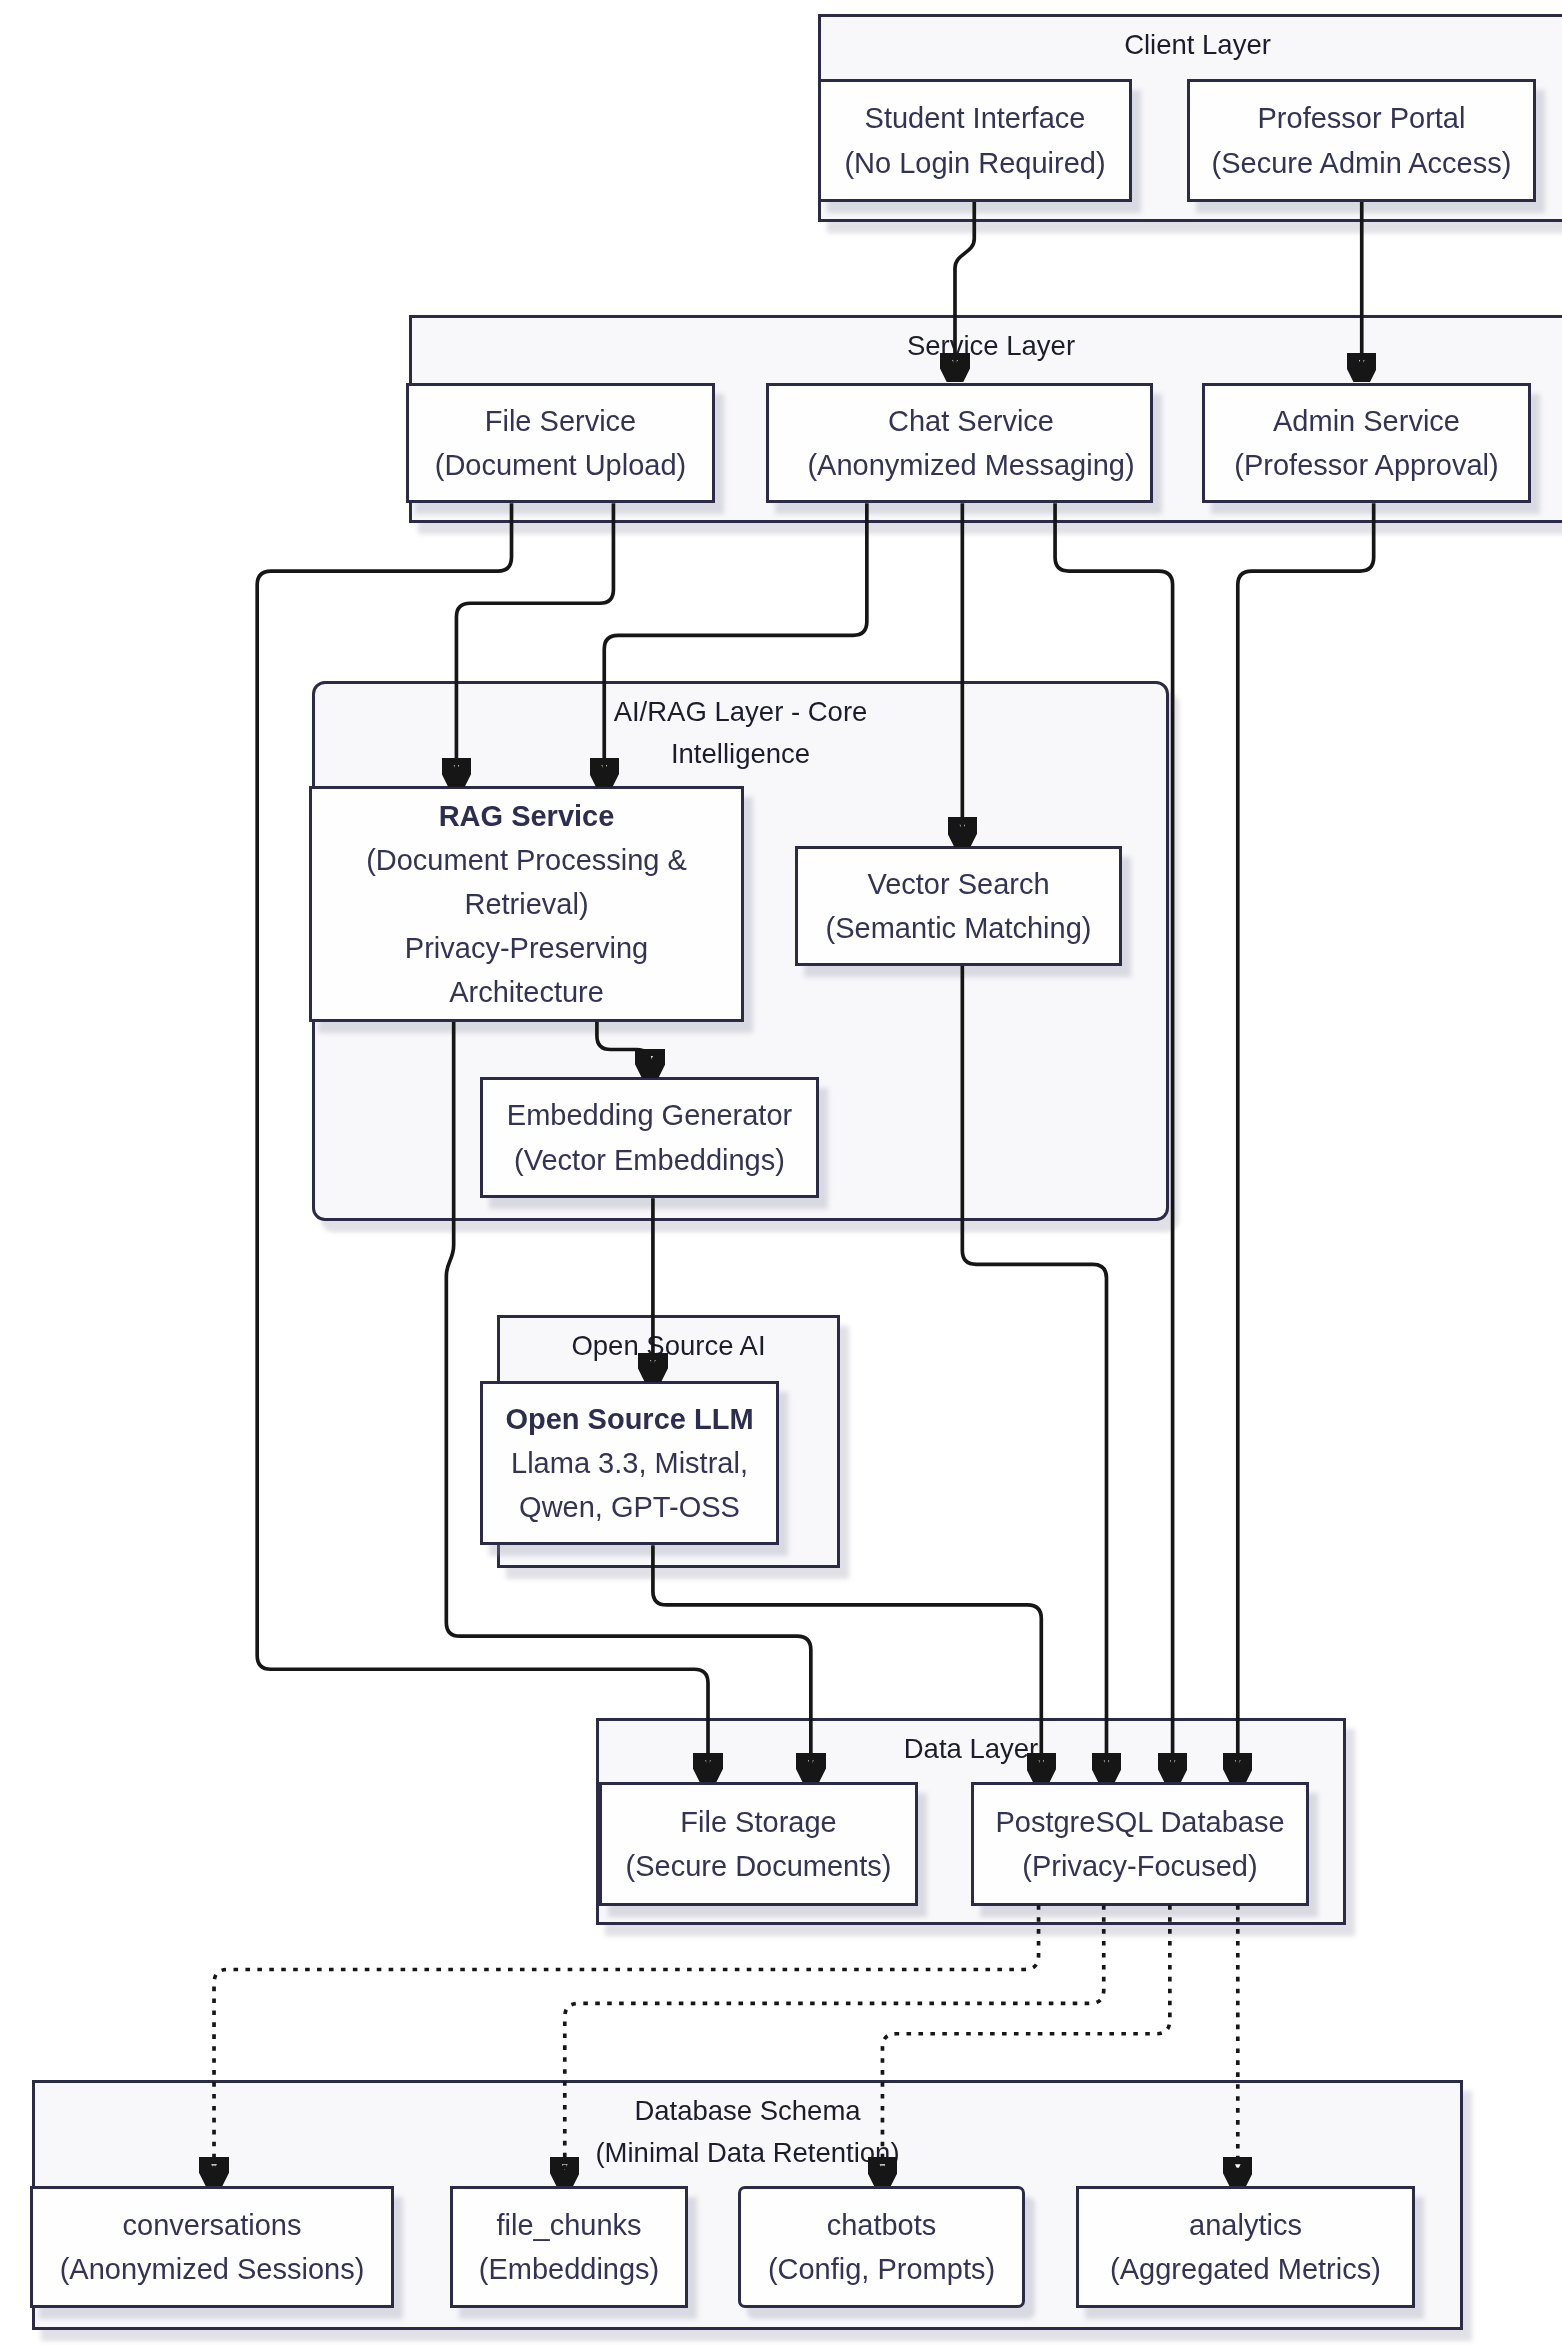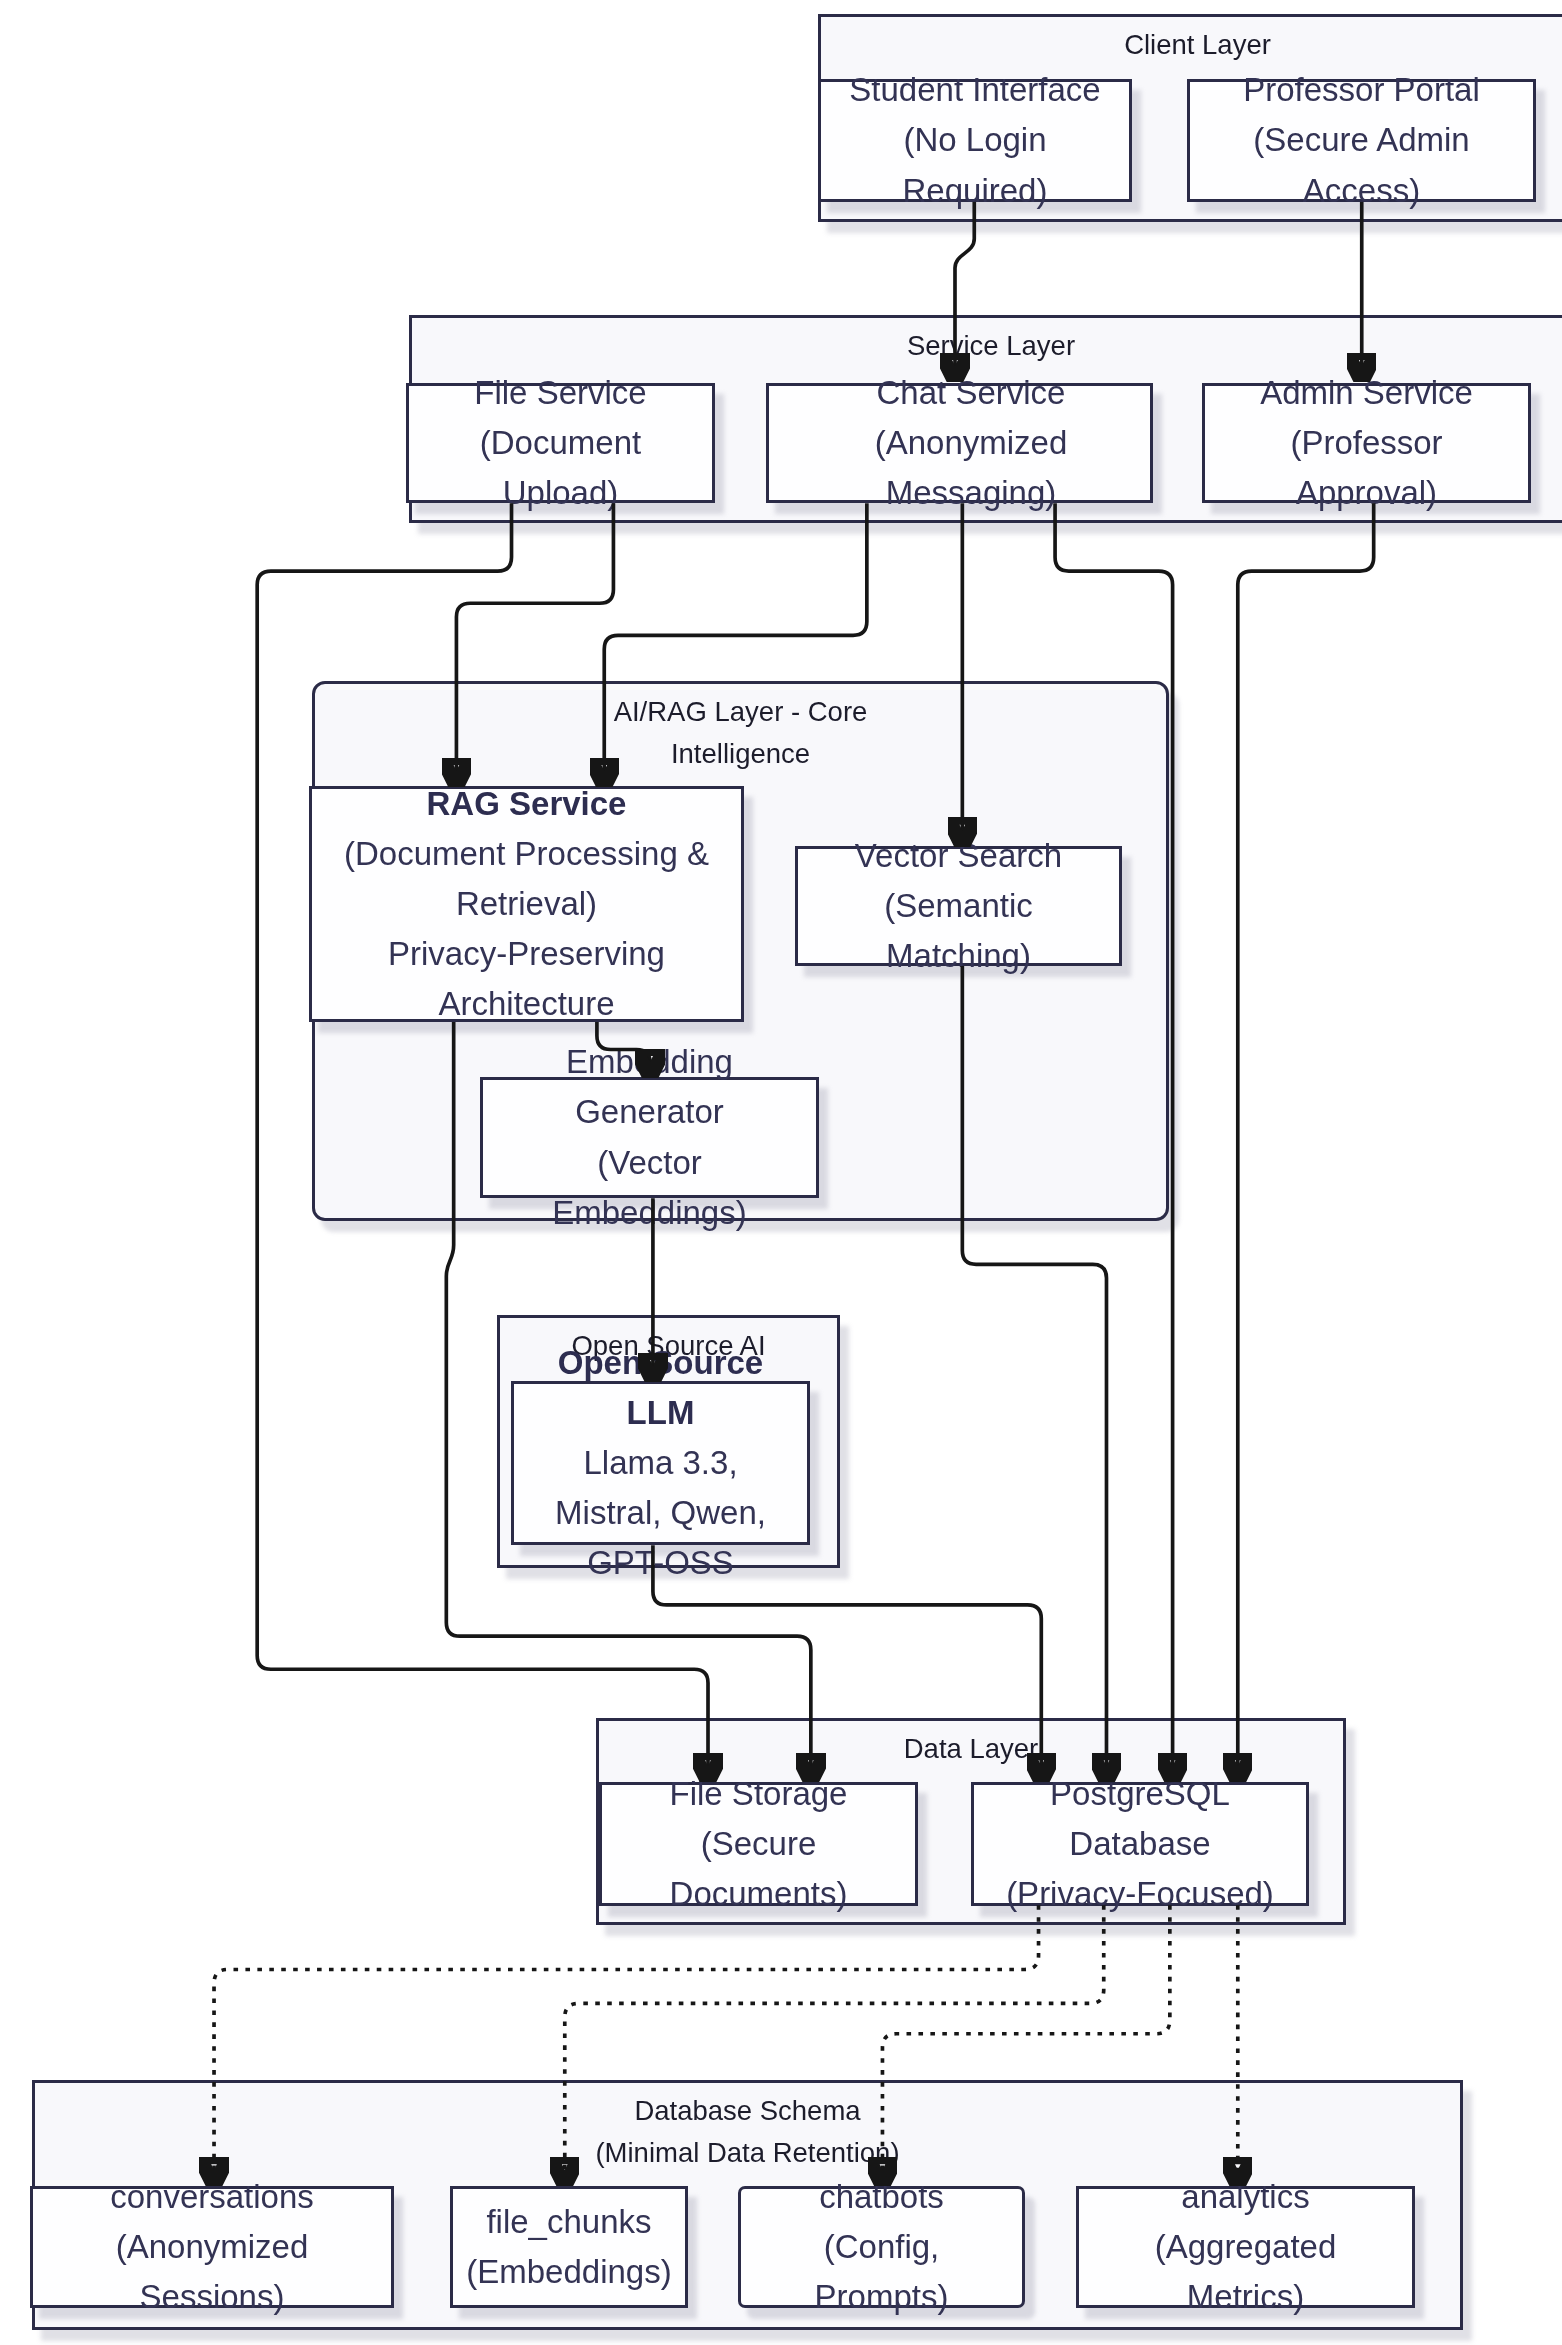--- a/index.html
+++ b/index.html
@@ -26,21 +26,21 @@
   }
   .node{
     position:absolute;
     background:#fefeff;
     border:3.7px solid #2b2b47;
     box-shadow:9.2px 11px 4.6px rgba(145,145,165,0.30);
     box-sizing:border-box;
     display:flex;flex-direction:column;
     align-items:center;justify-content:center;
     text-align:center;
-    font-size:33px;line-height:1.52;
+    font-size:29px;line-height:1.52;
     color:#333354;
     padding:5.5px 13px;
   }
   .node .bold{font-weight:bold;color:#2d2d50;}
   .node .narrow{max-width:321px;}
   .node .llm-desc{max-width:275px;}
   svg.edges{
     position:absolute;left:0;top:0;
     pointer-events:none;
   }
@@ -122,21 +122,21 @@
   <div class="node" style="left:795px;top:846px;width:327px;height:120px;">
     <div>Vector Search</div>
     <div>(Semantic Matching)</div>
   </div>
 
   <div class="node" style="left:480px;top:1077px;width:339px;height:121px;">
     <div>Embedding Generator</div>
     <div>(Vector Embeddings)</div>
   </div>
 
-  <div class="node" style="left:511px;top:1381px;width:299px;height:164px;">
+  <div class="node" style="left:480px;top:1381px;width:299px;height:164px;">
     <div class="bold">Open Source LLM</div>
     <div class="llm-desc">Llama 3.3, Mistral, Qwen, GPT-OSS</div>
   </div>
 
   <div class="node" style="left:599px;top:1782px;width:319px;height:124px;">
     <div>File Storage</div>
     <div>(Secure Documents)</div>
   </div>
 
   <div class="node" style="left:971px;top:1782px;width:338px;height:124px;">

